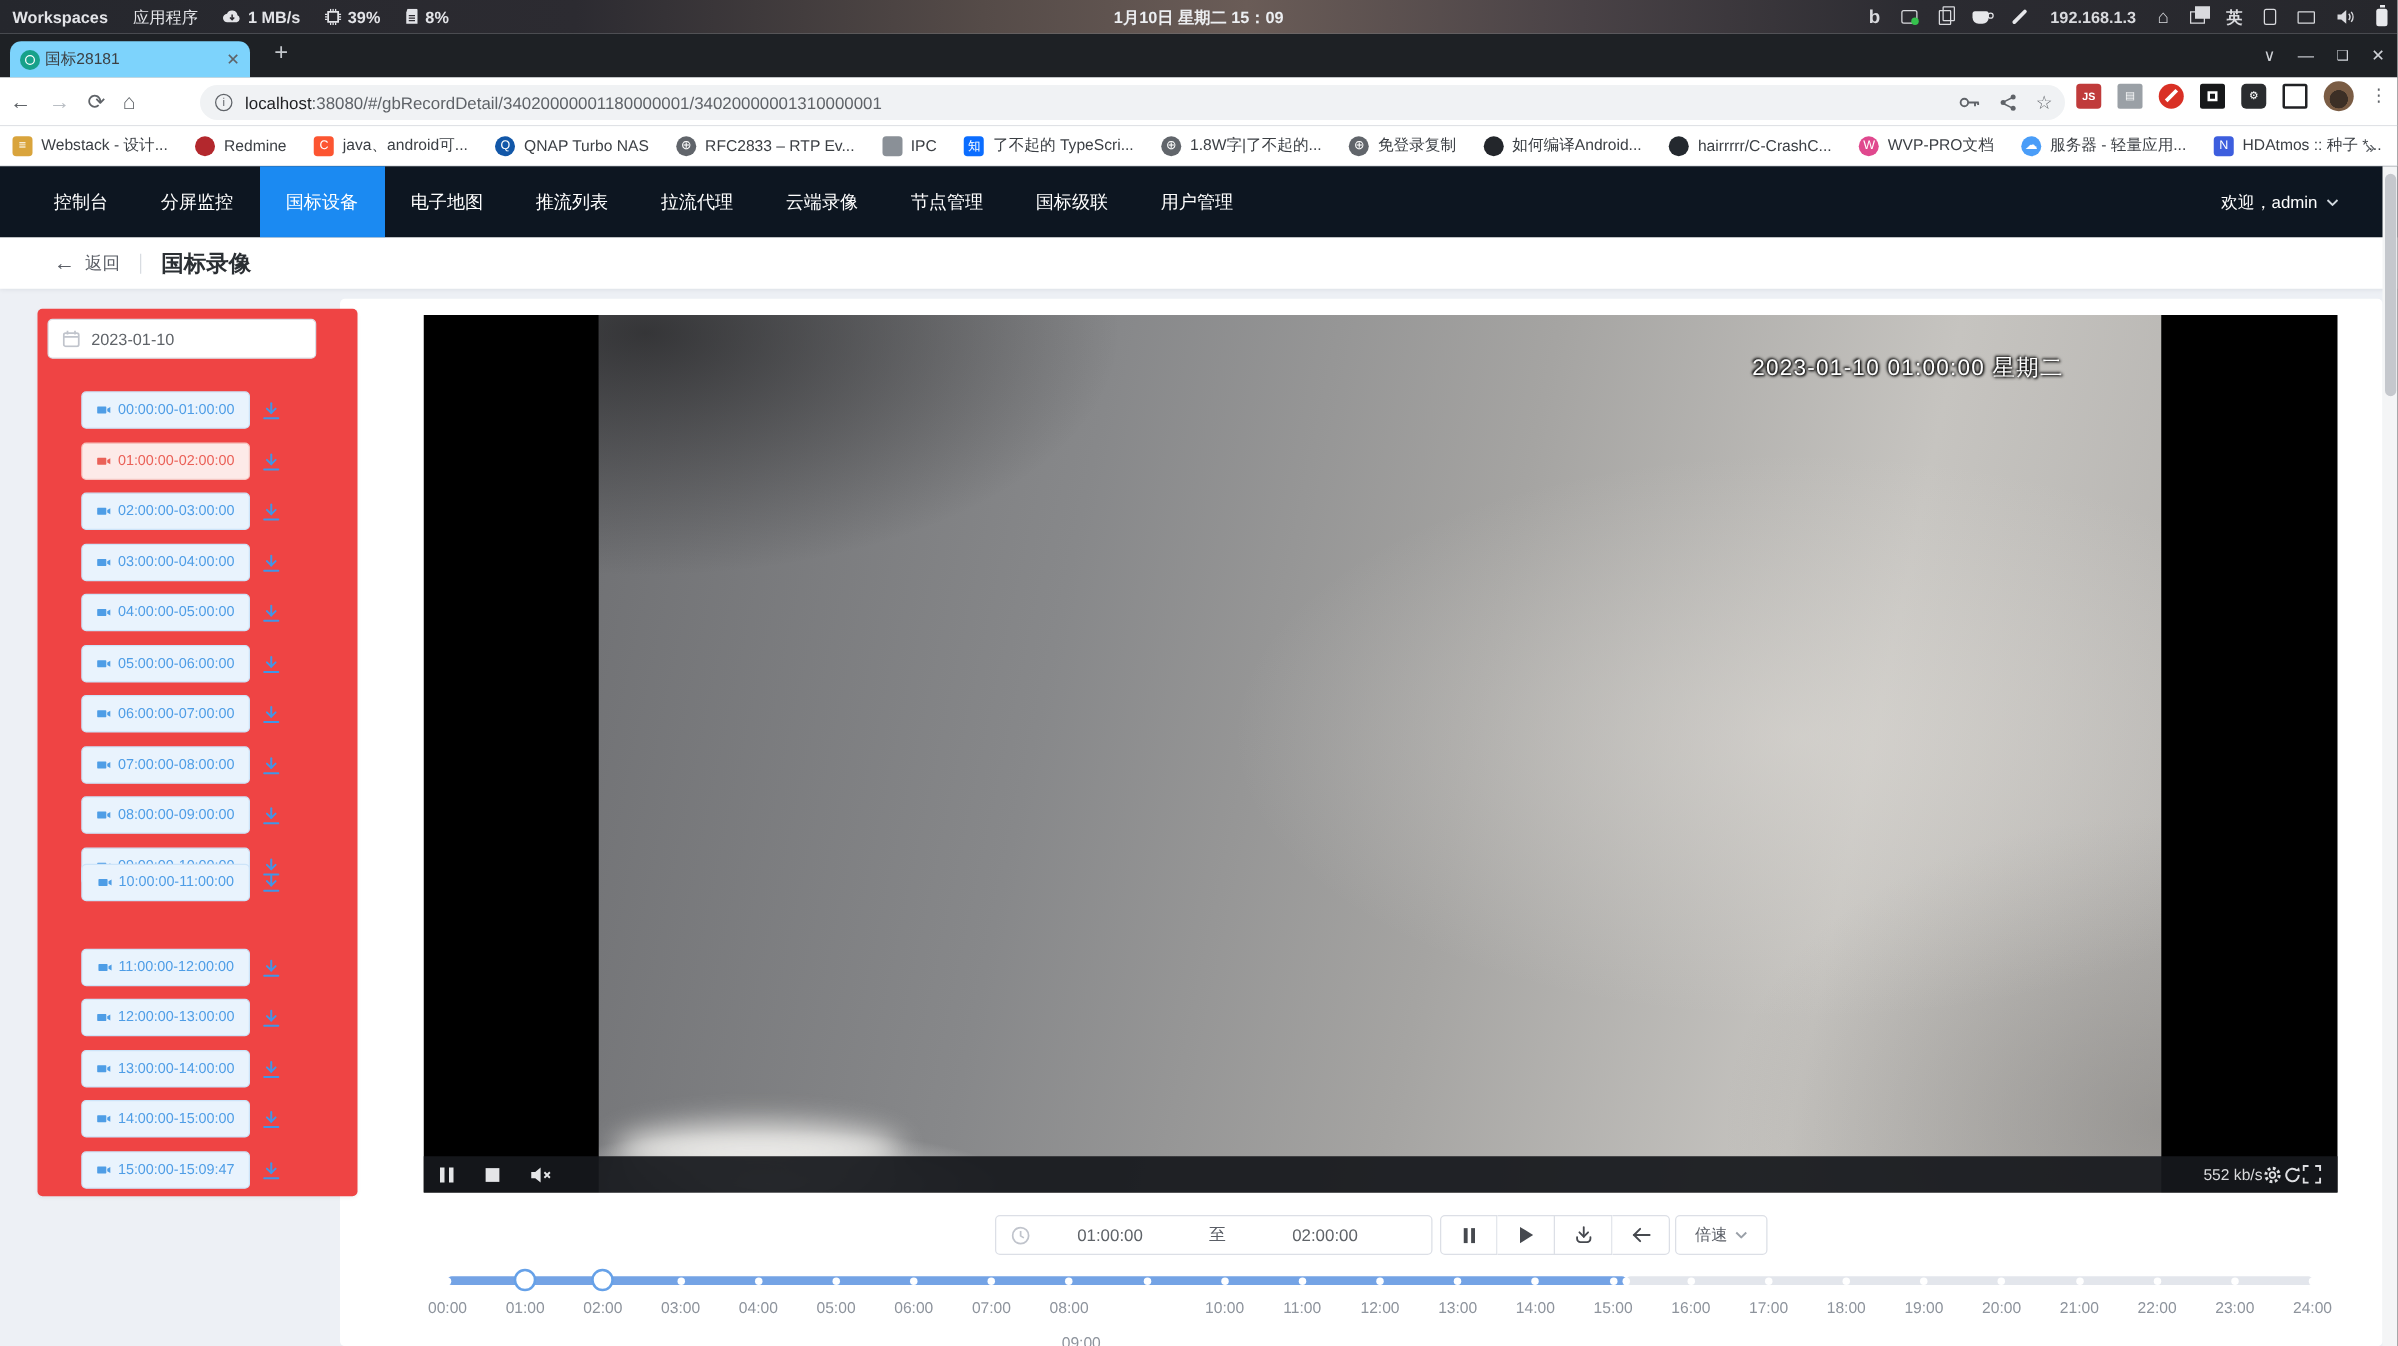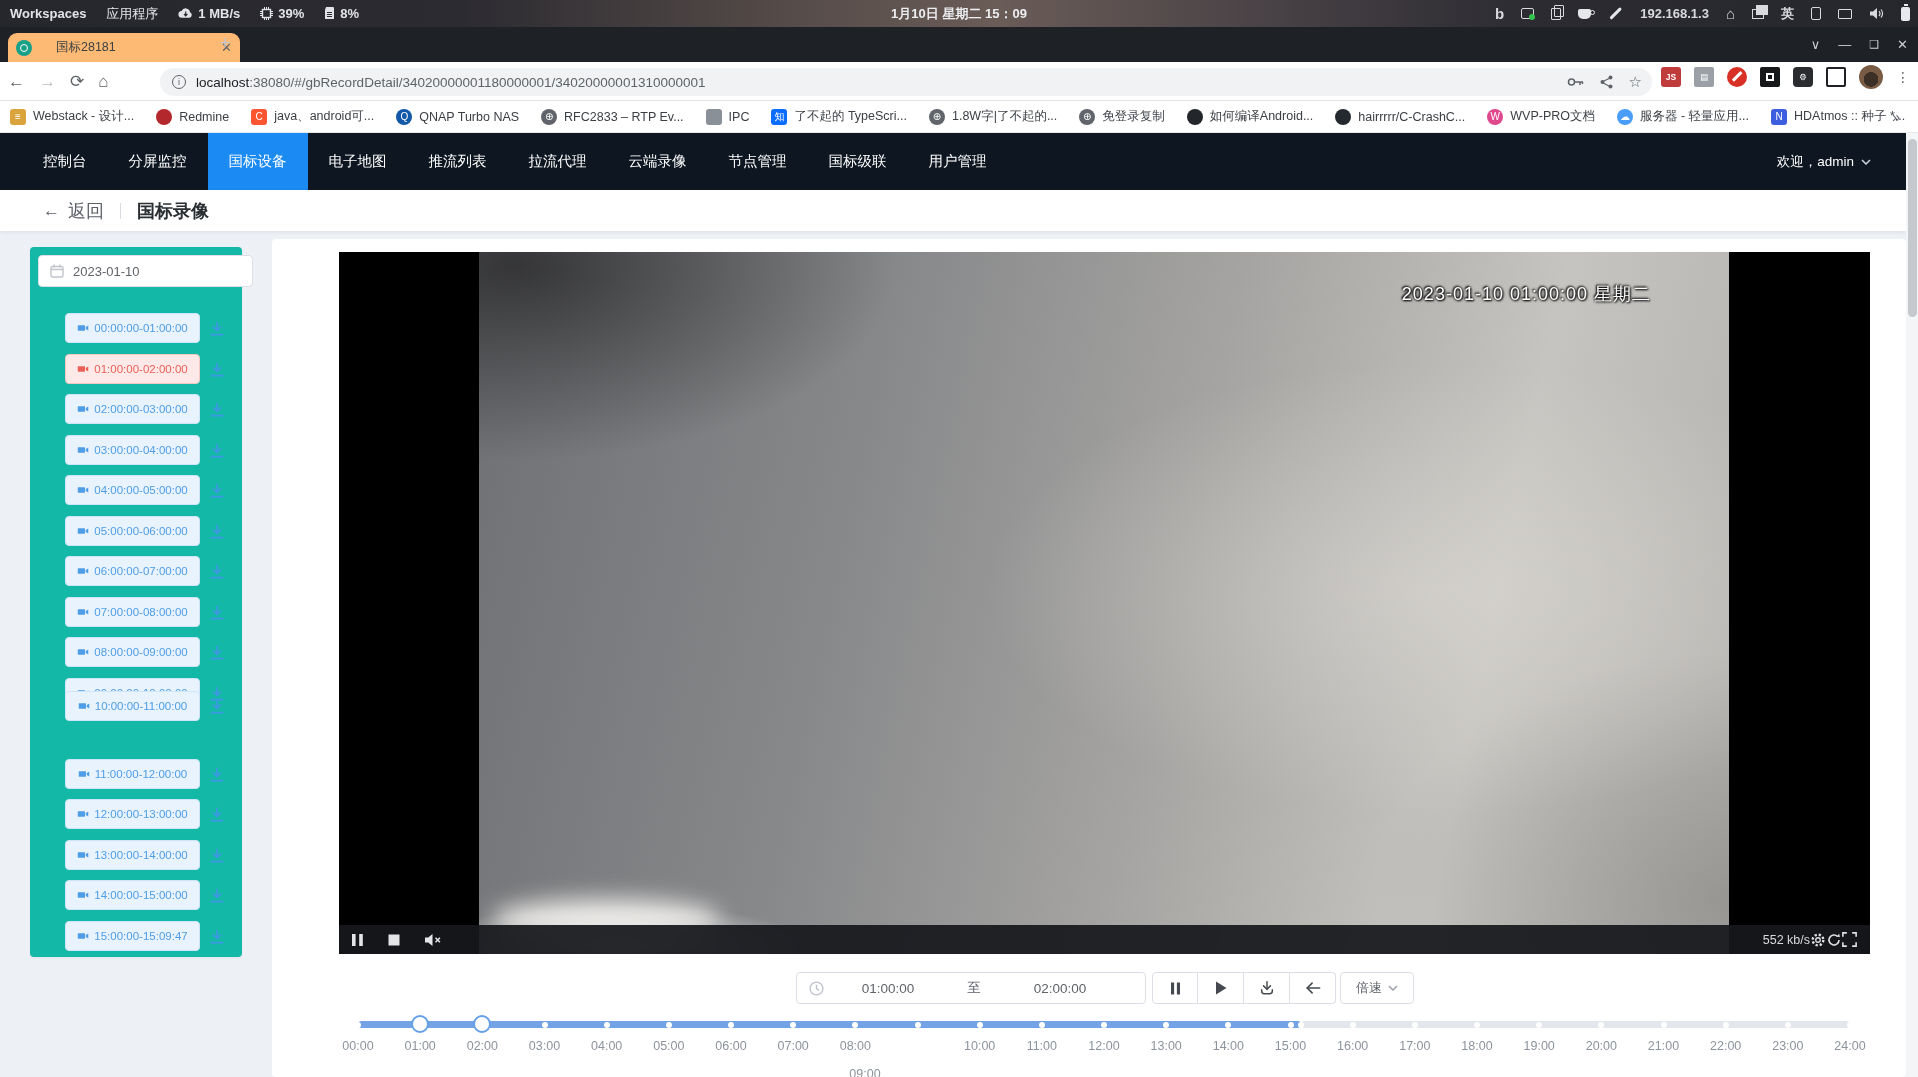--- a/index.html
+++ b/index.html
@@ -25,22 +25,22 @@
   .ic-pen { width:15px; height:2.5px; background:#e6e7ea; transform:rotate(-45deg); border-radius:2px; }
   .ic-stack { width:12px; height:10px; border:1.5px solid #d9dade; position:relative; }
   .ic-stack i { position:absolute; left:2.5px; top:-4.5px; width:12px; height:10px; background:#d9dade; }
   .ic-phone { width:10px; height:13px; border:1.5px solid #d9dade; border-radius:2px; }
   .ic-disp { width:14px; height:10px; border:1.5px solid #d9dade; border-radius:1px; }
   .ic-batt { width:9px; height:14px; background:#e8e9ec; border-radius:2px; position:relative; }
   .ic-batt i { position:absolute; left:2.5px; top:-2.5px; width:4px; height:2px; background:#e8e9ec; }
 
   
   .tabstrip { position:absolute; left:0; top:27px; width:1918px; height:35px; background:#1e2125; }
-  .tab { position:absolute; left:8px; top:6px; width:232px; height:29px; background:#fdba74; border-radius:9px 9px 0 0;
-    display:flex; align-items:center; padding:0 8px; gap:24px; }
+  .tab { position:absolute; left:8px; top:6px; width:192px; height:29px; background:#7dd3fc; border-radius:9px 9px 0 0;
+    display:flex; align-items:center; padding:0 8px; gap:4px; }
   .favicon { width:16px; height:16px; border-radius:50%; background:#17a189; position:relative; flex:none; }
   .favicon i { position:absolute; left:4px; top:4px; width:8px; height:8px; border:1.6px solid #fff; border-radius:50%; }
   .tabtitle { font-size:12.5px; color:#3c4043; flex:1; white-space:nowrap; overflow:hidden; }
   .tabclose { color:#5f6368; font-size:13px; cursor:default; }
   .newtab { position:absolute; left:212px; top:3px; width:26px; height:26px; color:#c3c7cc; font-size:19px;
     display:flex; align-items:center; justify-content:center; }
   .winctrls { position:absolute; right:10px; top:0; height:35px; display:flex; align-items:center; gap:18px; color:#ced1d6; font-size:13px; }
 
   .toolbar { position:absolute; left:0; top:62px; width:1918px; height:39px; background:#ffffff; border-bottom:1px solid #e0e2e6; }
   .navbtns { position:absolute; left:8px; top:0; height:39px; display:flex; align-items:center; gap:14px; font-size:17px; color:#5f6368; }
@@ -65,26 +65,26 @@
 
   
   .appnav { position:absolute; left:0; top:133px; width:1918px; height:57px; background:#0d1621; display:flex; padding-left:22px; }
   .navitem { padding:0 21px; height:57px; display:flex; align-items:center; color:#ffffff; font-size:14.5px; white-space:nowrap; }
   .navitem.active { background:#1b8af2; }
   .welcome { position:absolute; right:47px; top:0; height:57px; display:flex; align-items:center; gap:7px; color:#fff; font-size:13.5px; }
 
   .subheader { position:absolute; left:0; top:190px; width:1918px; height:41px; background:#fff;
     box-shadow:0 1px 4px rgba(0,21,41,.08); display:flex; align-items:center; }
   .backarrow { margin-left:43px; color:#5a5e66; font-size:17px; }
-  .backlabel { margin-left:8px; color:#5a5e66; font-size:18px; }
+  .backlabel { margin-left:8px; color:#5a5e66; font-size:14px; }
   .vdivider { margin:0 16px; width:1px; height:16px; background:#d8dce1; }
   .pagetitle { color:#2b2f33; font-size:18px; font-weight:700; }
 
   .maincard { position:absolute; left:272px; top:239px; width:1634px; height:838px; background:#ffffff; border-radius:4px; }
-  .sidecard { position:absolute; left:30px; top:247px; width:212px; height:710px; background:#14b8a6; border-radius:4px;
+  .sidecard { position:absolute; left:30px; top:247px; width:256px; height:710px; background:#ef4444; border-radius:4px;
     box-shadow:0 1px 3px rgba(0,21,41,.05); }
   .dateinput { position:absolute; left:8px; top:8px; width:215px; height:32px; border:1px solid #dcdfe6; border-radius:4px;
     background:#fff; display:flex; align-items:center; padding-left:11px; gap:9px; color:#5f6368; font-size:13px; }
   .side-row { position:absolute; left:0; height:30px; width:232px; }
   .pill { position:absolute; left:35px; top:0; width:135px; height:30px; border-radius:4px; background:#e9f3fd;
     border:1px solid #cde4f9; color:#4e9de6; font-size:11.5px; display:flex; align-items:center; justify-content:center; gap:5px;
     font-family:inherit; white-space:nowrap; }
   .pill.active { background:#fdeae8; border-color:#f6c6c2; color:#ea6158; }
   .dlbtn { position:absolute; left:179px; top:6px; width:20px; height:20px; border:none; background:transparent; color:#3f97e8; }
 

